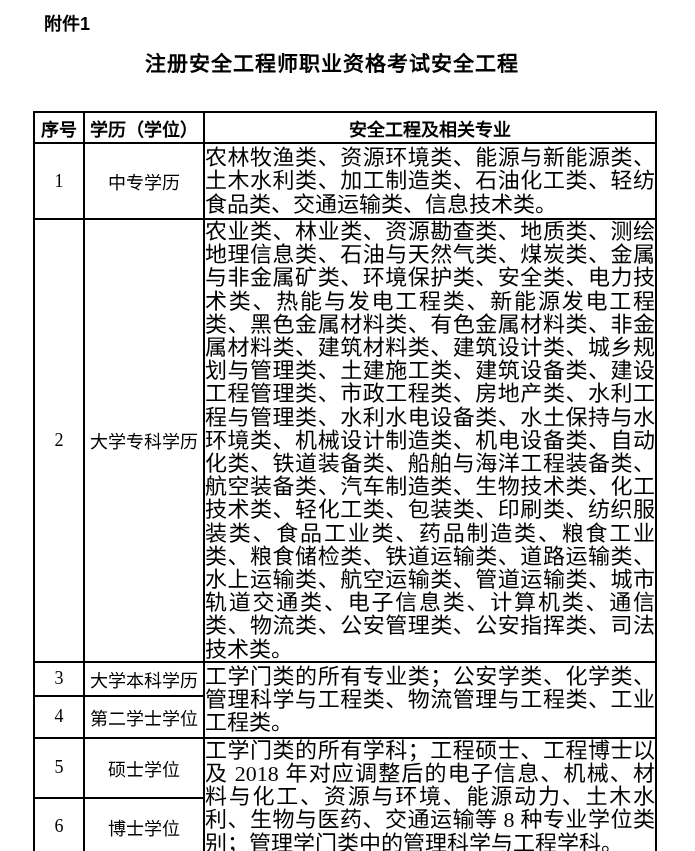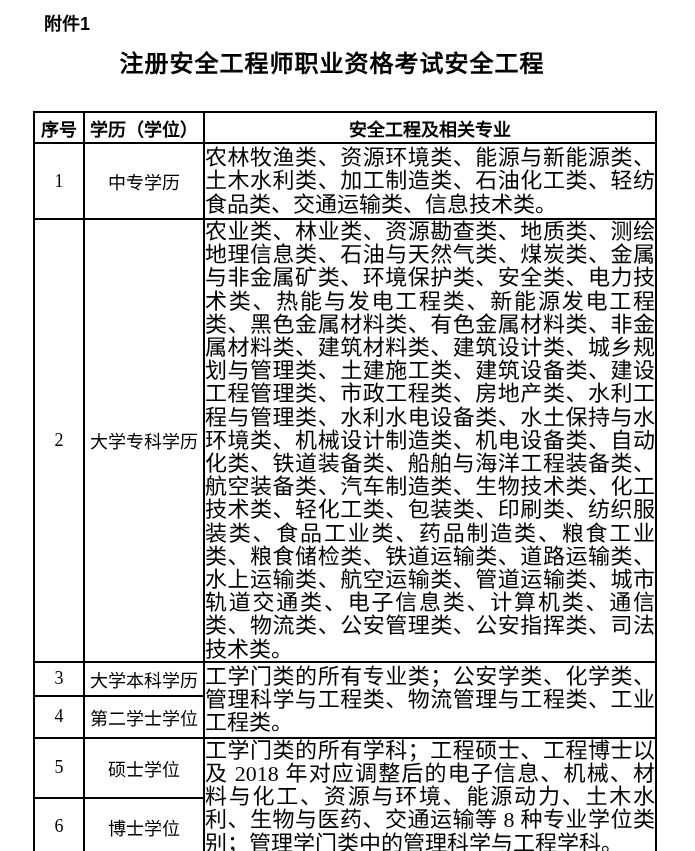--- a/index.html
+++ b/index.html
@@ -18,21 +18,21 @@
   .attachment {
     font-family: "Liberation Sans", sans-serif;
     font-weight: bold;
     font-size: 18px;
     line-height: 20px;
     margin-left: 11px;
   }
   .doc-title {
     font-family: "Liberation Serif", serif;
     font-weight: bold;
-    font-size: 24px;
+    font-size: 21px;
     line-height: 37px;
     letter-spacing: 1px;
     text-align: center;
     margin: 12px 0 0 0;
   }
   table.catalog {
     width: 622px;
     border-collapse: collapse;
     table-layout: fixed;
     margin-top: 28px;

